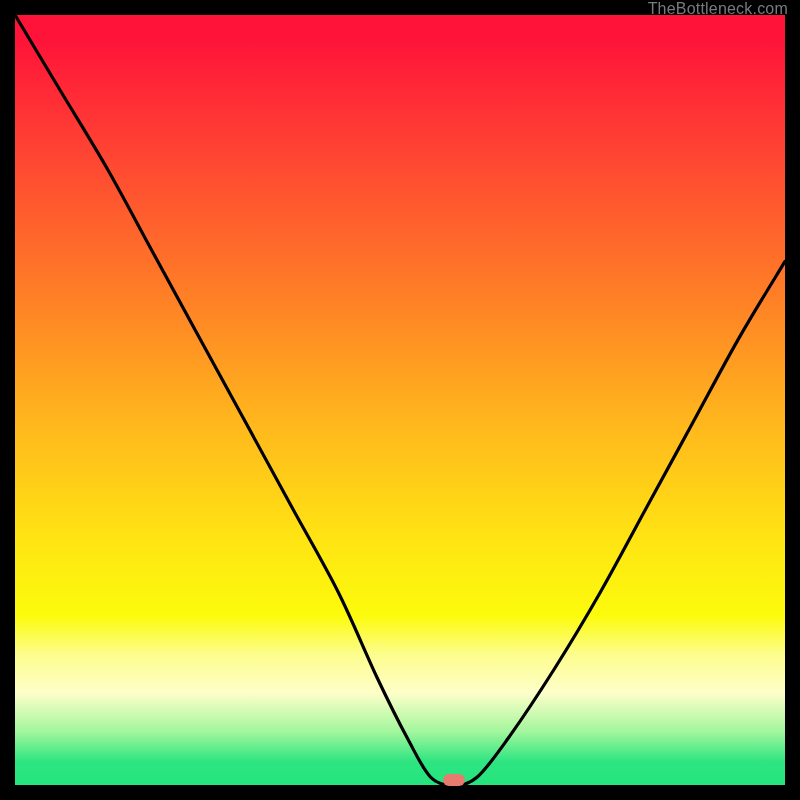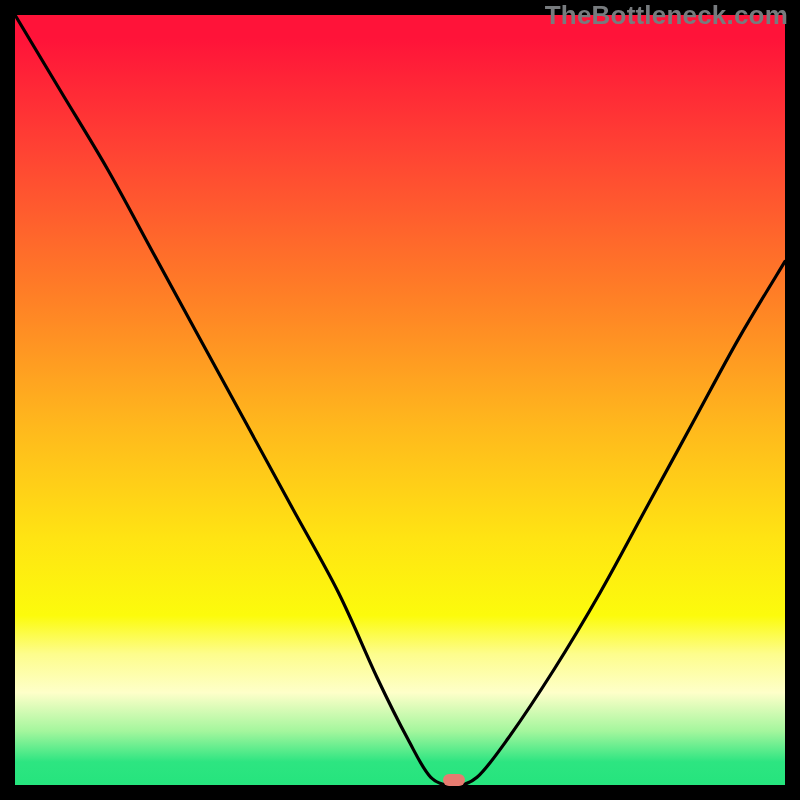--- a/index.html
+++ b/index.html
@@ -53,22 +53,22 @@
     height: 12px;
     background: #e77b70;
     border-radius: 6px;
     transform: translate(-50%, -50%);
   }
   .watermark {
     position: absolute;
     top: 0;
     right: 12px;
     color: #777b7e;
-    font-size: 26px;
-    font-weight: 700;
+    font-size: 16px;
+    font-weight: 400;
     letter-spacing: 0.2px;
     user-select: none;
     margin-left: 8px;
   }
 </style>
 </head>
 <body>
 
 <div class="frame">
 

